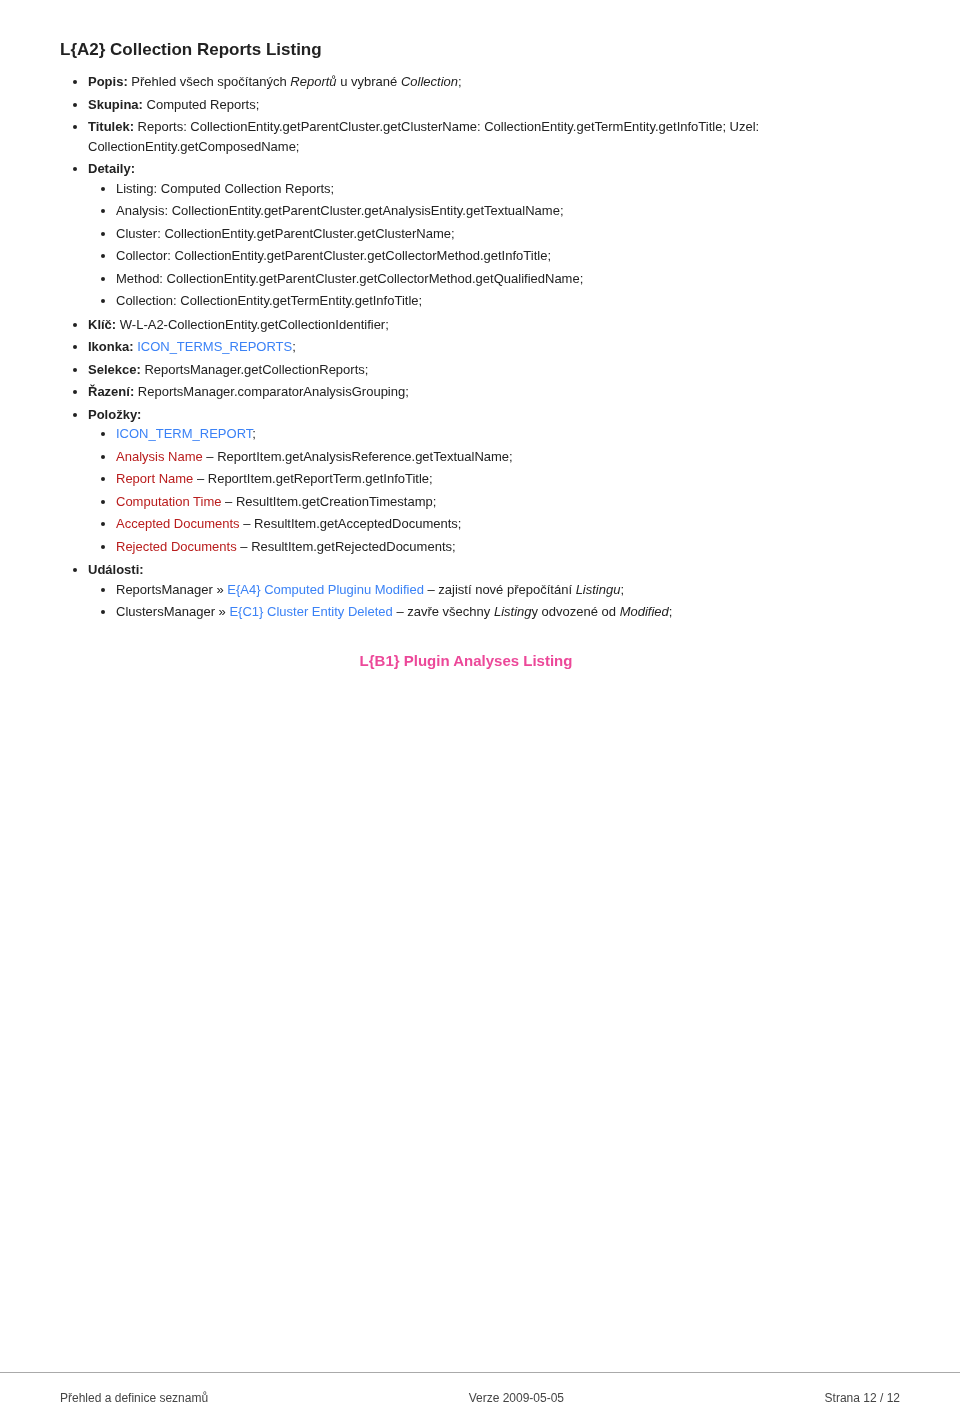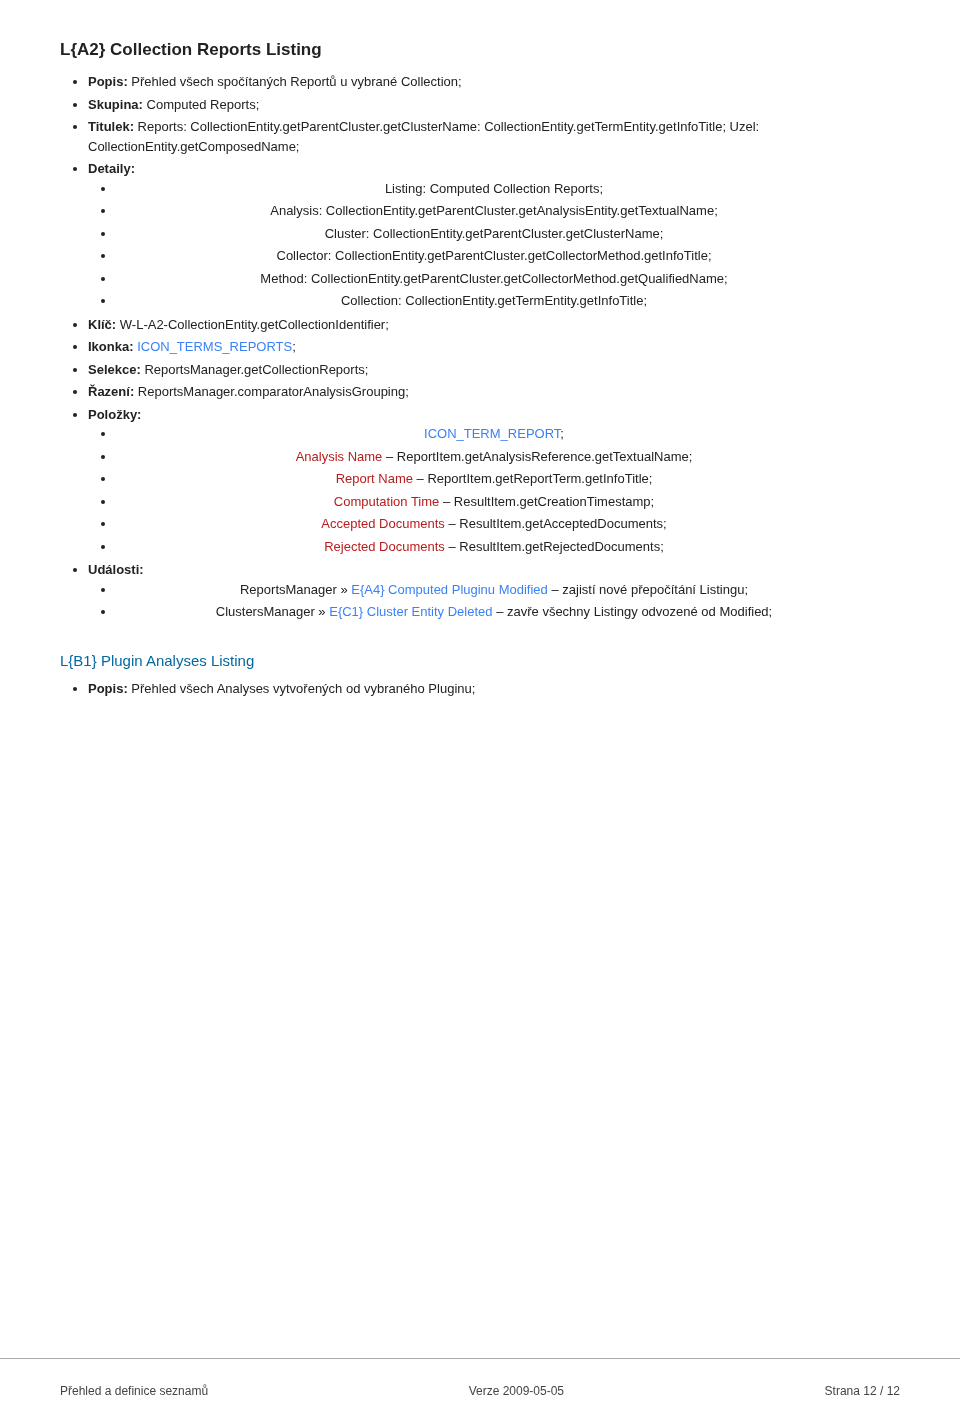--- a/index.html
+++ b/index.html
@@ -17,49 +17,49 @@
       min-height: 1350px;
     }
     h1 {
       font-size: 17px;
       font-weight: bold;
       color: #222;
       margin-bottom: 12px;
     }
     h2 {
       font-size: 15px;
-      font-weight: normal;
-      color: #0369a1;
+      font-weight: bold;
+      color: #ec4899;
       margin-bottom: 10px;
       margin-top: 30px;
+      text-align: center;
     }
     ul {
       list-style: disc;
       margin-left: 28px;
       margin-bottom: 4px;
     }
     ul ul {
       list-style: disc;
       margin-left: 28px;
-      text-align: center;
     }
     li {
       margin-bottom: 3px;
       line-height: 1.5;
     }
     .orange { color: #3b82f6; font-weight: normal; }
     .blue-link { color: #b91c1c; }
-    .italic { }
+    .italic { font-style: italic; }
     .bold { font-weight: bold; }
     .footer {
       position: absolute;
       bottom: 0;
       left: 0;
       right: 0;
-      height: 64px;
+      height: 50px;
       border-top: 1px solid #aaa;
       display: flex;
       align-items: center;
       justify-content: space-between;
       padding: 0 60px;
       font-size: 12px;
       color: #444;
       background: #fff;
     }
   </style>
@@ -133,25 +133,20 @@
         <li>
           ClustersManager » <span class="orange">E{C1} Cluster Entity Deleted</span> – zavře všechny <span class="italic">Listing</span>y odvozené od <span class="italic">Modified</span>;
         </li>
       </ul>
     </li>
 
   </ul>
 
   <h2>L{B1} Plugin Analyses Listing</h2>
 
-  <ul>
-    <li>
-      <span class="bold">Popis:</span> Přehled všech <span class="italic">Analyses</span> vytvořených od vybraného <span class="italic">Pluginu</span>;
-    </li>
-  </ul>
 
 </div>
 
 <div class="footer">
   <span>Přehled a definice seznamů</span>
   <span>Verze 2009-05-05</span>
   <span>Strana 12 / 12</span>
 </div>
 
 </body></html>

